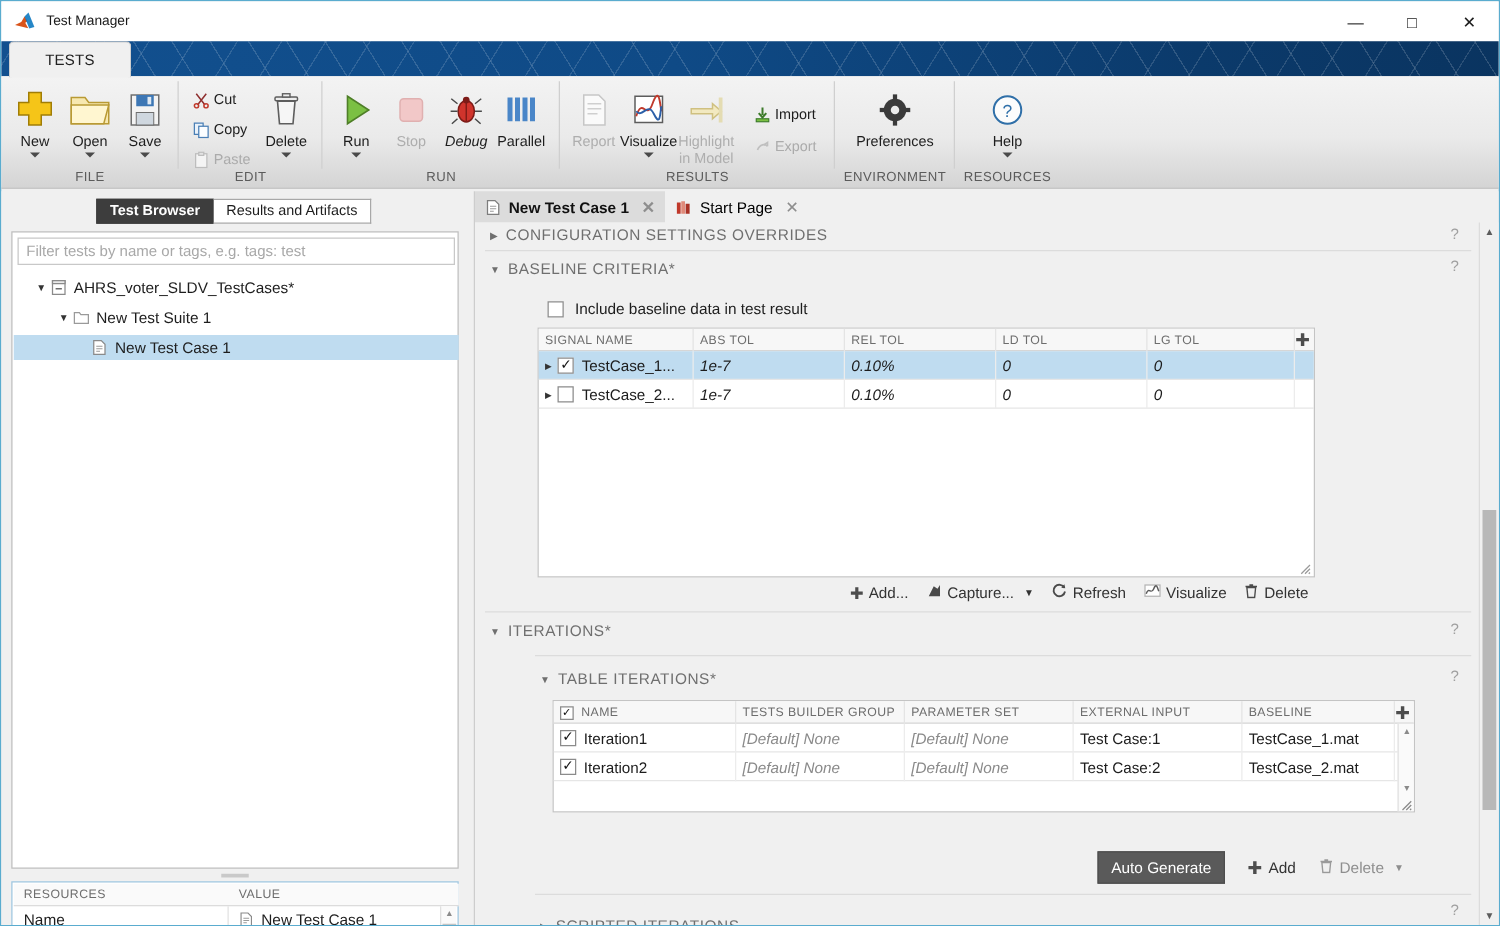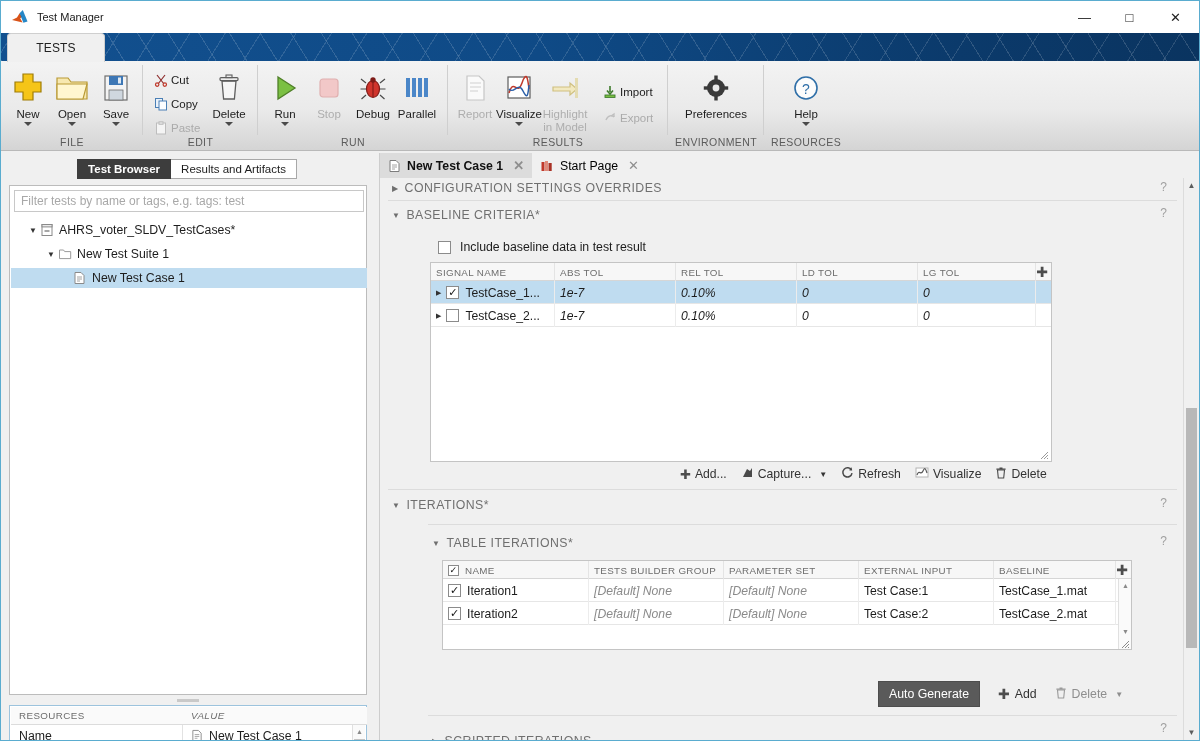--- a/index.html
+++ b/index.html
@@ -269,21 +269,21 @@
         <div class="caret"></div>
       </div>
       <div class="bigbtn" style="left:47px;">
         <div class="ico">
           <svg width="30" height="34" viewBox="0 0 30 34">
             <rect x="6" y="8" width="18" height="18" rx="3" fill="#f2c8c8" stroke="#e0b0b0" stroke-width="1.2"></rect>
           </svg>
         </div>
         <div class="lbl dim">Stop</div>
       </div>
-      <div class="bigbtn" style="left:91px;">
+      <div class="bigbtn" style="left:91px;font-style:italic;">
         <div class="ico">
           <svg width="30" height="34" viewBox="0 0 30 34">
             <ellipse cx="15" cy="18" rx="6.5" ry="8.5" fill="#d0342c" stroke="#7d1b17" stroke-width="1.2"></ellipse>
             <path d="M15 10 v16" stroke="#7d1b17" stroke-width="1.1"></path>
             <path d="M8 12 L3 8 M22 12 L27 8 M8 18 L2.5 18 M22 18 L27.5 18 M8 24 L3.5 28 M22 24 L26.5 28" stroke="#4a4a4a" stroke-width="1.2" fill="none"></path>
             <circle cx="15" cy="9" r="2.7" fill="#7d1b17"></circle>
           </svg>
         </div>
         <div class="lbl">Debug</div>
       </div>
@@ -441,21 +441,21 @@
         <span>New Test Case 1</span>
       </div>
     </div>
 
     <div class="splitgrip" style="left:176px;top:546px;width:22px;height:3px;"></div>
 
     <div class="propbox">
       <div class="ptable">
         <div class="phead">
           <div style="width:172px;padding-left:8px;">RESOURCES</div>
-          <div style="flex:1;padding-left:8px;font-style:italic;">VALUE</div>
+          <div style="flex:1;padding-left:8px;">VALUE</div>
         </div>
 
         <div class="prow" style="top:18px;">
           <div class="pk">Name</div>
           <div class="pv">
             <span style="margin-right:6px;display:flex;">
               <svg width="12" height="13" viewBox="0 0 13 14">
                 <path d="M2 1.5 h6 l3 3 v8 h-9 z" fill="#fff" stroke="#8a8a8a" stroke-width="1"></path>
                 <path d="M4 6 h5 M4 8 h5 M4 10 h3" stroke="#9a9a9a" stroke-width="0.9"></path>
               </svg>

